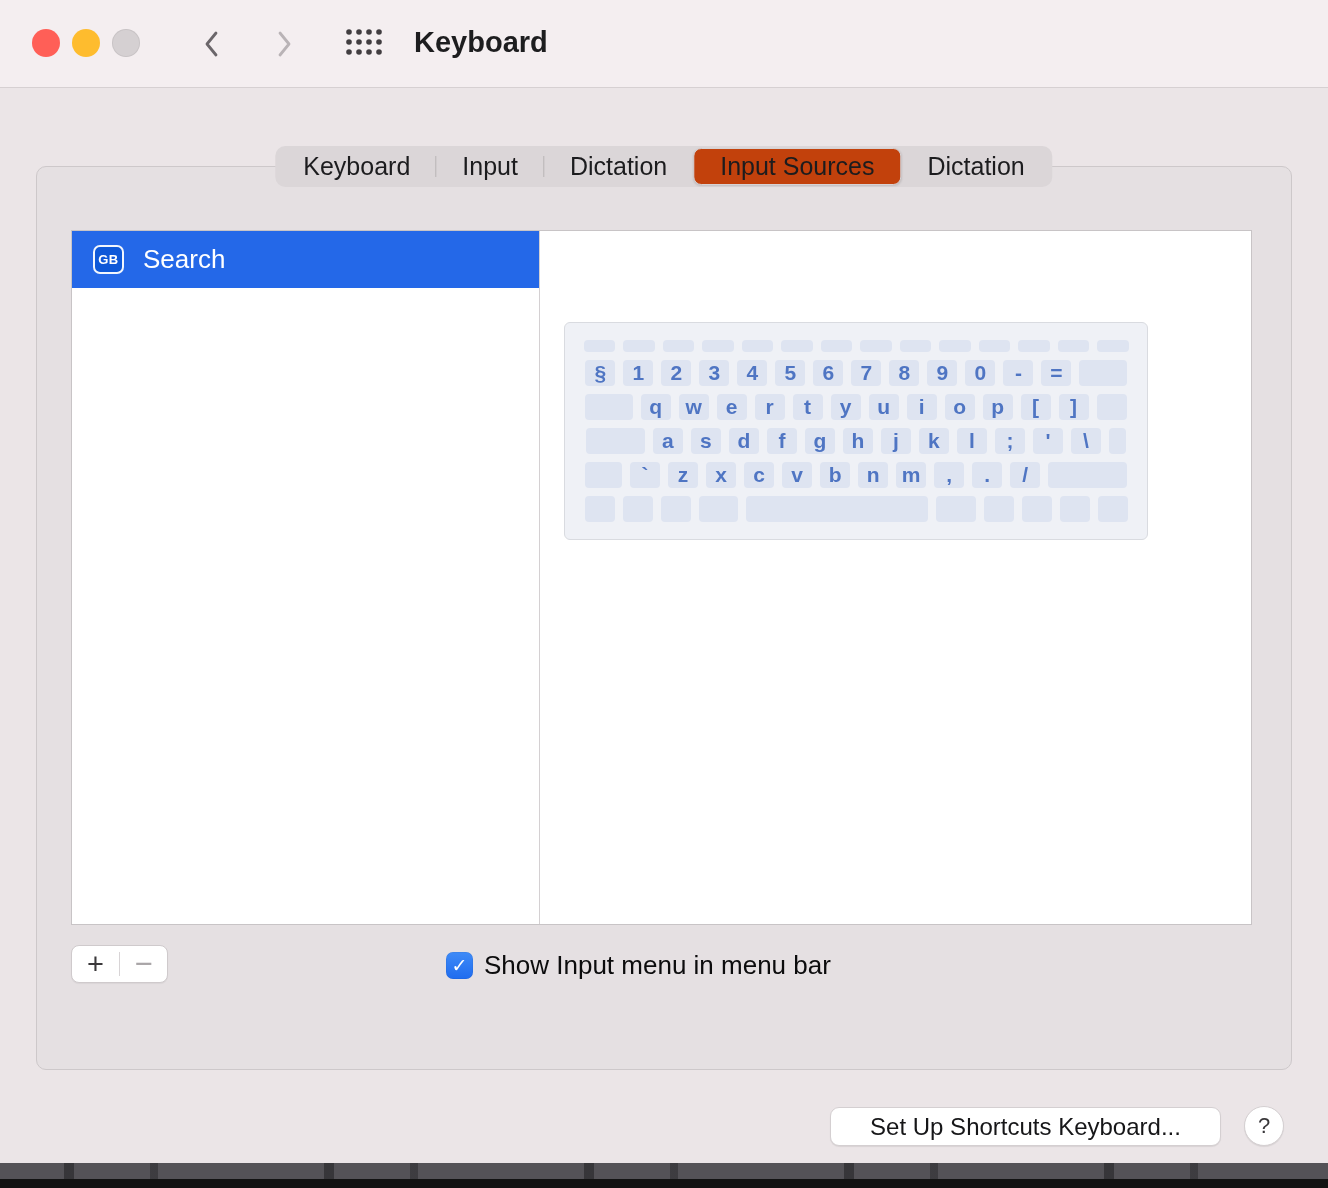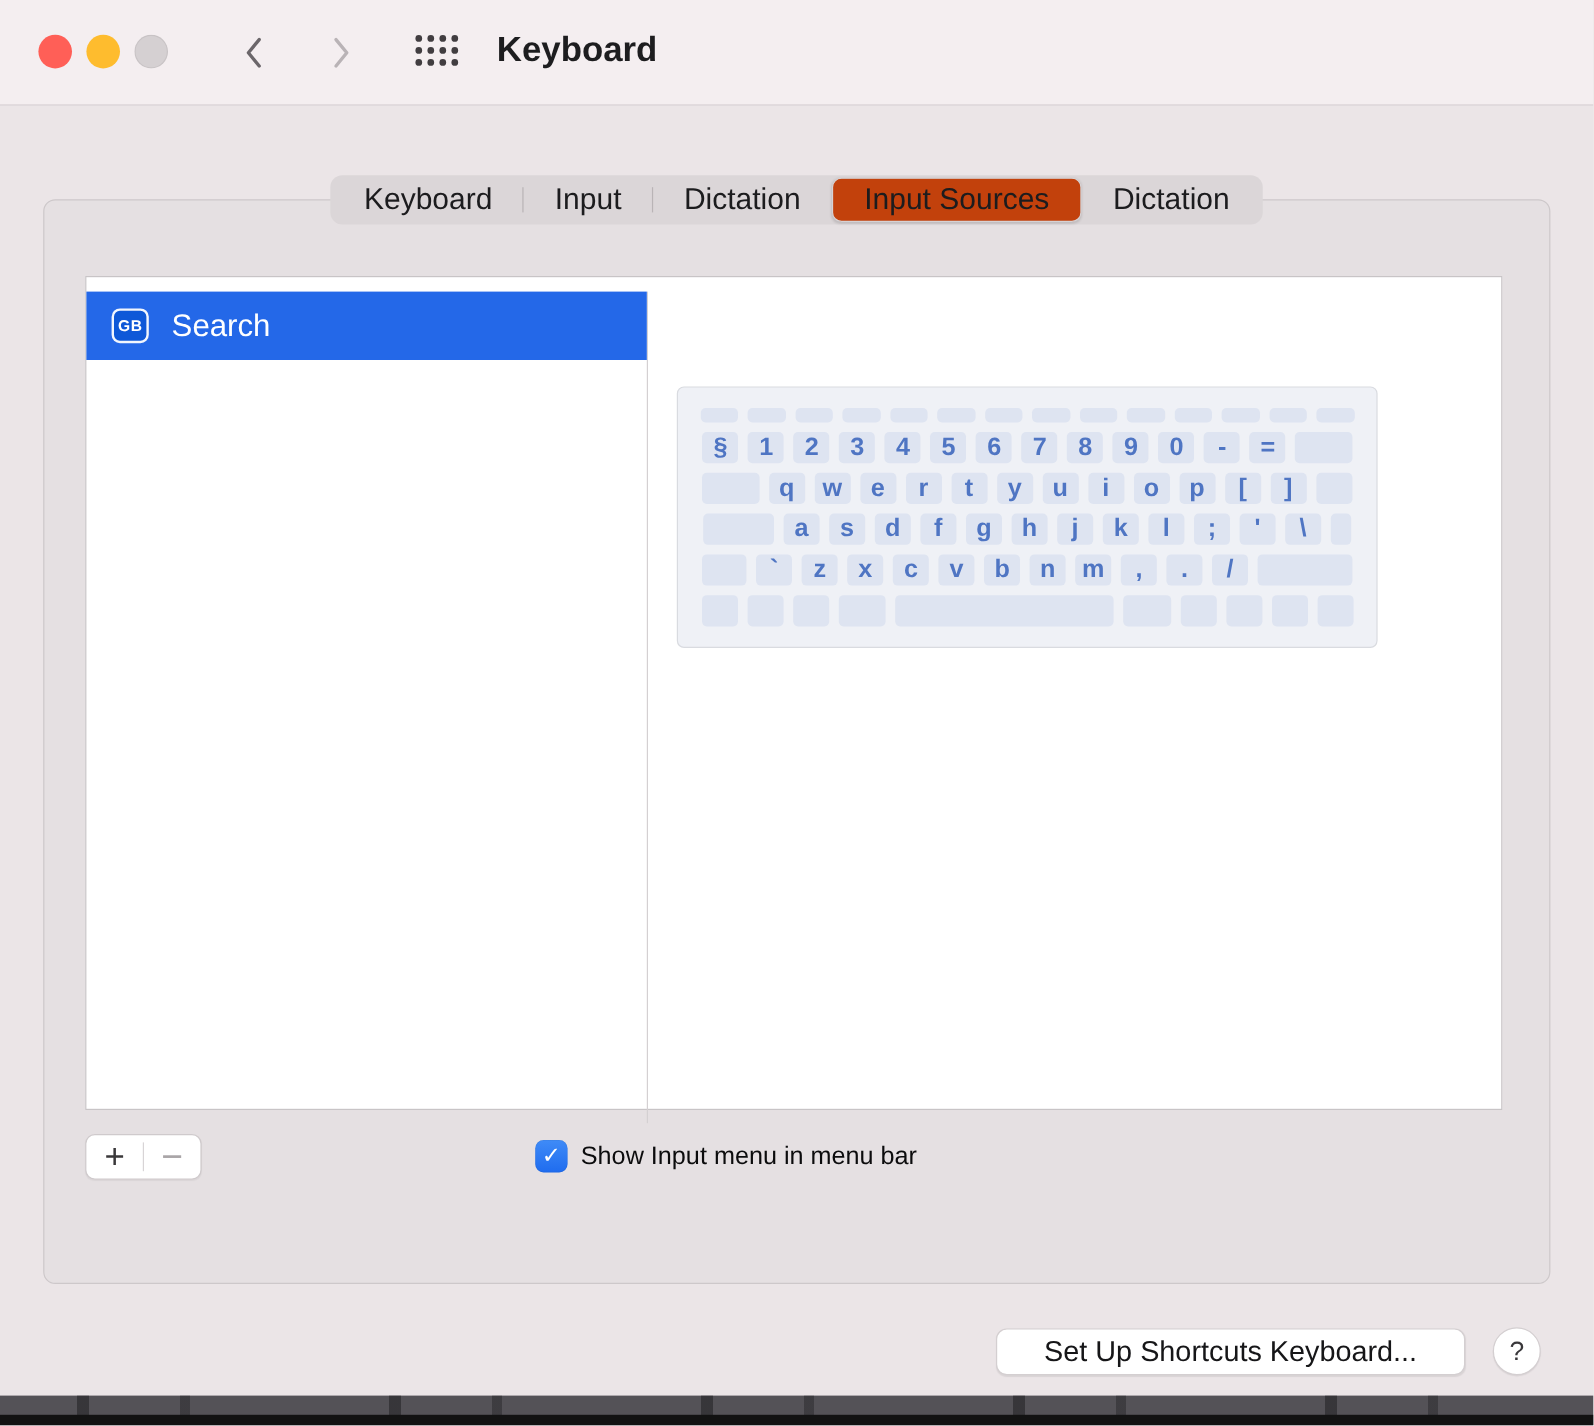--- a/index.html
+++ b/index.html
@@ -26,41 +26,41 @@
   
   .tabbar { position:absolute; top:146px; left:50%; transform:translateX(-50%); height:41px; background:#dbd6d8; border-radius:10px; display:flex; align-items:stretch; padding:2px; z-index:5; }
   .tab { position:relative; display:flex; align-items:center; padding:0 26px; font-size:25px; color:#1c1c1e; border-radius:8px; white-space:nowrap; }
   .tab:not(.selected) + .tab:not(.selected)::before { content:""; position:absolute; left:-1px; top:8px; bottom:8px; width:1px; background:#b9b4b6; }
   .tab.selected { background:#c2410c; border:1px solid #d7d2d4; box-shadow:0 1px 2px rgba(0,0,0,0.12); }
 
   
   .panel { position:absolute; left:36px; top:166px; width:1256px; height:904px; background:#e5e0e2; border:1px solid #cdc8ca; border-radius:10px; }
 
   .listbox { position:absolute; left:71px; top:230px; width:1181px; height:695px; background:#ffffff; border:1px solid #c8c4c6; }
-  .source-col { position:absolute; left:0; top:12px; width:468px; height:100%; border-right:1px solid #d4d0d2; }
+  .source-col { position:absolute; left:0; top:0; width:468px; height:100%; border-right:1px solid #d4d0d2; }
   .list-row { height:57px; display:flex; align-items:center; padding-left:21px; }
   .list-row.selected { background:#2468e8; color:#ffffff; }
   .badge { width:31px; height:29px; border-radius:7px; background:#0e58d8; border:2px solid rgba(255,255,255,0.95); color:#fff; font-size:13px; font-weight:700; display:flex; align-items:center; justify-content:center; letter-spacing:0.5px; }
   .row-label { margin-left:19px; font-size:26px; }
 
   
   .kb { position:absolute; left:564px; top:322px; width:584px; height:218px; background:#eff1f6; border:1px solid #d9dbe0; border-radius:6px; display:flex; flex-direction:column; justify-content:center; align-items:center; gap:8px; padding:12px 18px; }
   .kb-row { display:flex; gap:8px; justify-content:center; }
   .key { background:#dee4f1; border-radius:4px; display:flex; align-items:center; justify-content:center; font-size:21px; font-weight:700; color:#4f75c3; }
 
   
   .addremove { position:absolute; left:71px; top:945px; width:97px; height:38px; background:#ffffff; border:1px solid #cfcacc; border-radius:8px; display:flex; align-items:center; box-shadow:0 1px 1px rgba(0,0,0,0.05); }
   .ar-btn { width:48px; height:100%; display:flex; align-items:center; justify-content:center; font-size:29px; }
   .ar-add { color:#3a383a; }
   .ar-remove { color:#a9a5a7; font-size:31px; }
   .ar-div { width:1px; height:24px; background:#d8d4d6; }
 
   .checkrow { position:absolute; left:446px; top:950px; display:flex; align-items:center; }
   .checkbox { width:27px; height:27px; border-radius:7px; background:linear-gradient(#3f8bf7,#1f6cef); display:flex; align-items:center; justify-content:center; color:#fff; font-size:19px; font-weight:700; box-shadow:inset 0 0 0 0.5px rgba(0,0,0,0.08); }
-  .check-label { margin-left:11px; font-size:21px; color:#0c0c0d; }
+  .check-label { margin-left:11px; font-size:26px; color:#0c0c0d; }
 
   
   .bt-button { position:absolute; left:830px; top:1107px; width:391px; height:39px; background:#ffffff; border:1px solid #d4cfd1; border-radius:9px; box-shadow:0 1px 1px rgba(0,0,0,0.08); font-size:24px; color:#161618; display:flex; align-items:center; justify-content:center; }
   .help-button { position:absolute; left:1244px; top:1106px; width:40px; height:40px; background:#ffffff; border:1px solid #d4cfd1; border-radius:50%; box-shadow:0 1px 1px rgba(0,0,0,0.08); font-size:22px; color:#39373a; display:flex; align-items:center; justify-content:center; }
 
   
   .strip { position:absolute; left:0; top:1163px; width:1328px; height:25px; background:#545257; }
   .strip .marks { position:absolute; left:0; top:0; width:100%; height:17px;
      background:repeating-linear-gradient(90deg, transparent 0 64px, rgba(20,20,22,0.45) 64px 74px, transparent 74px 150px, rgba(20,20,22,0.35) 150px 158px, transparent 158px 260px); }
   .strip .black { position:absolute; left:0; bottom:0; width:100%; height:9px; background:#121212; }

